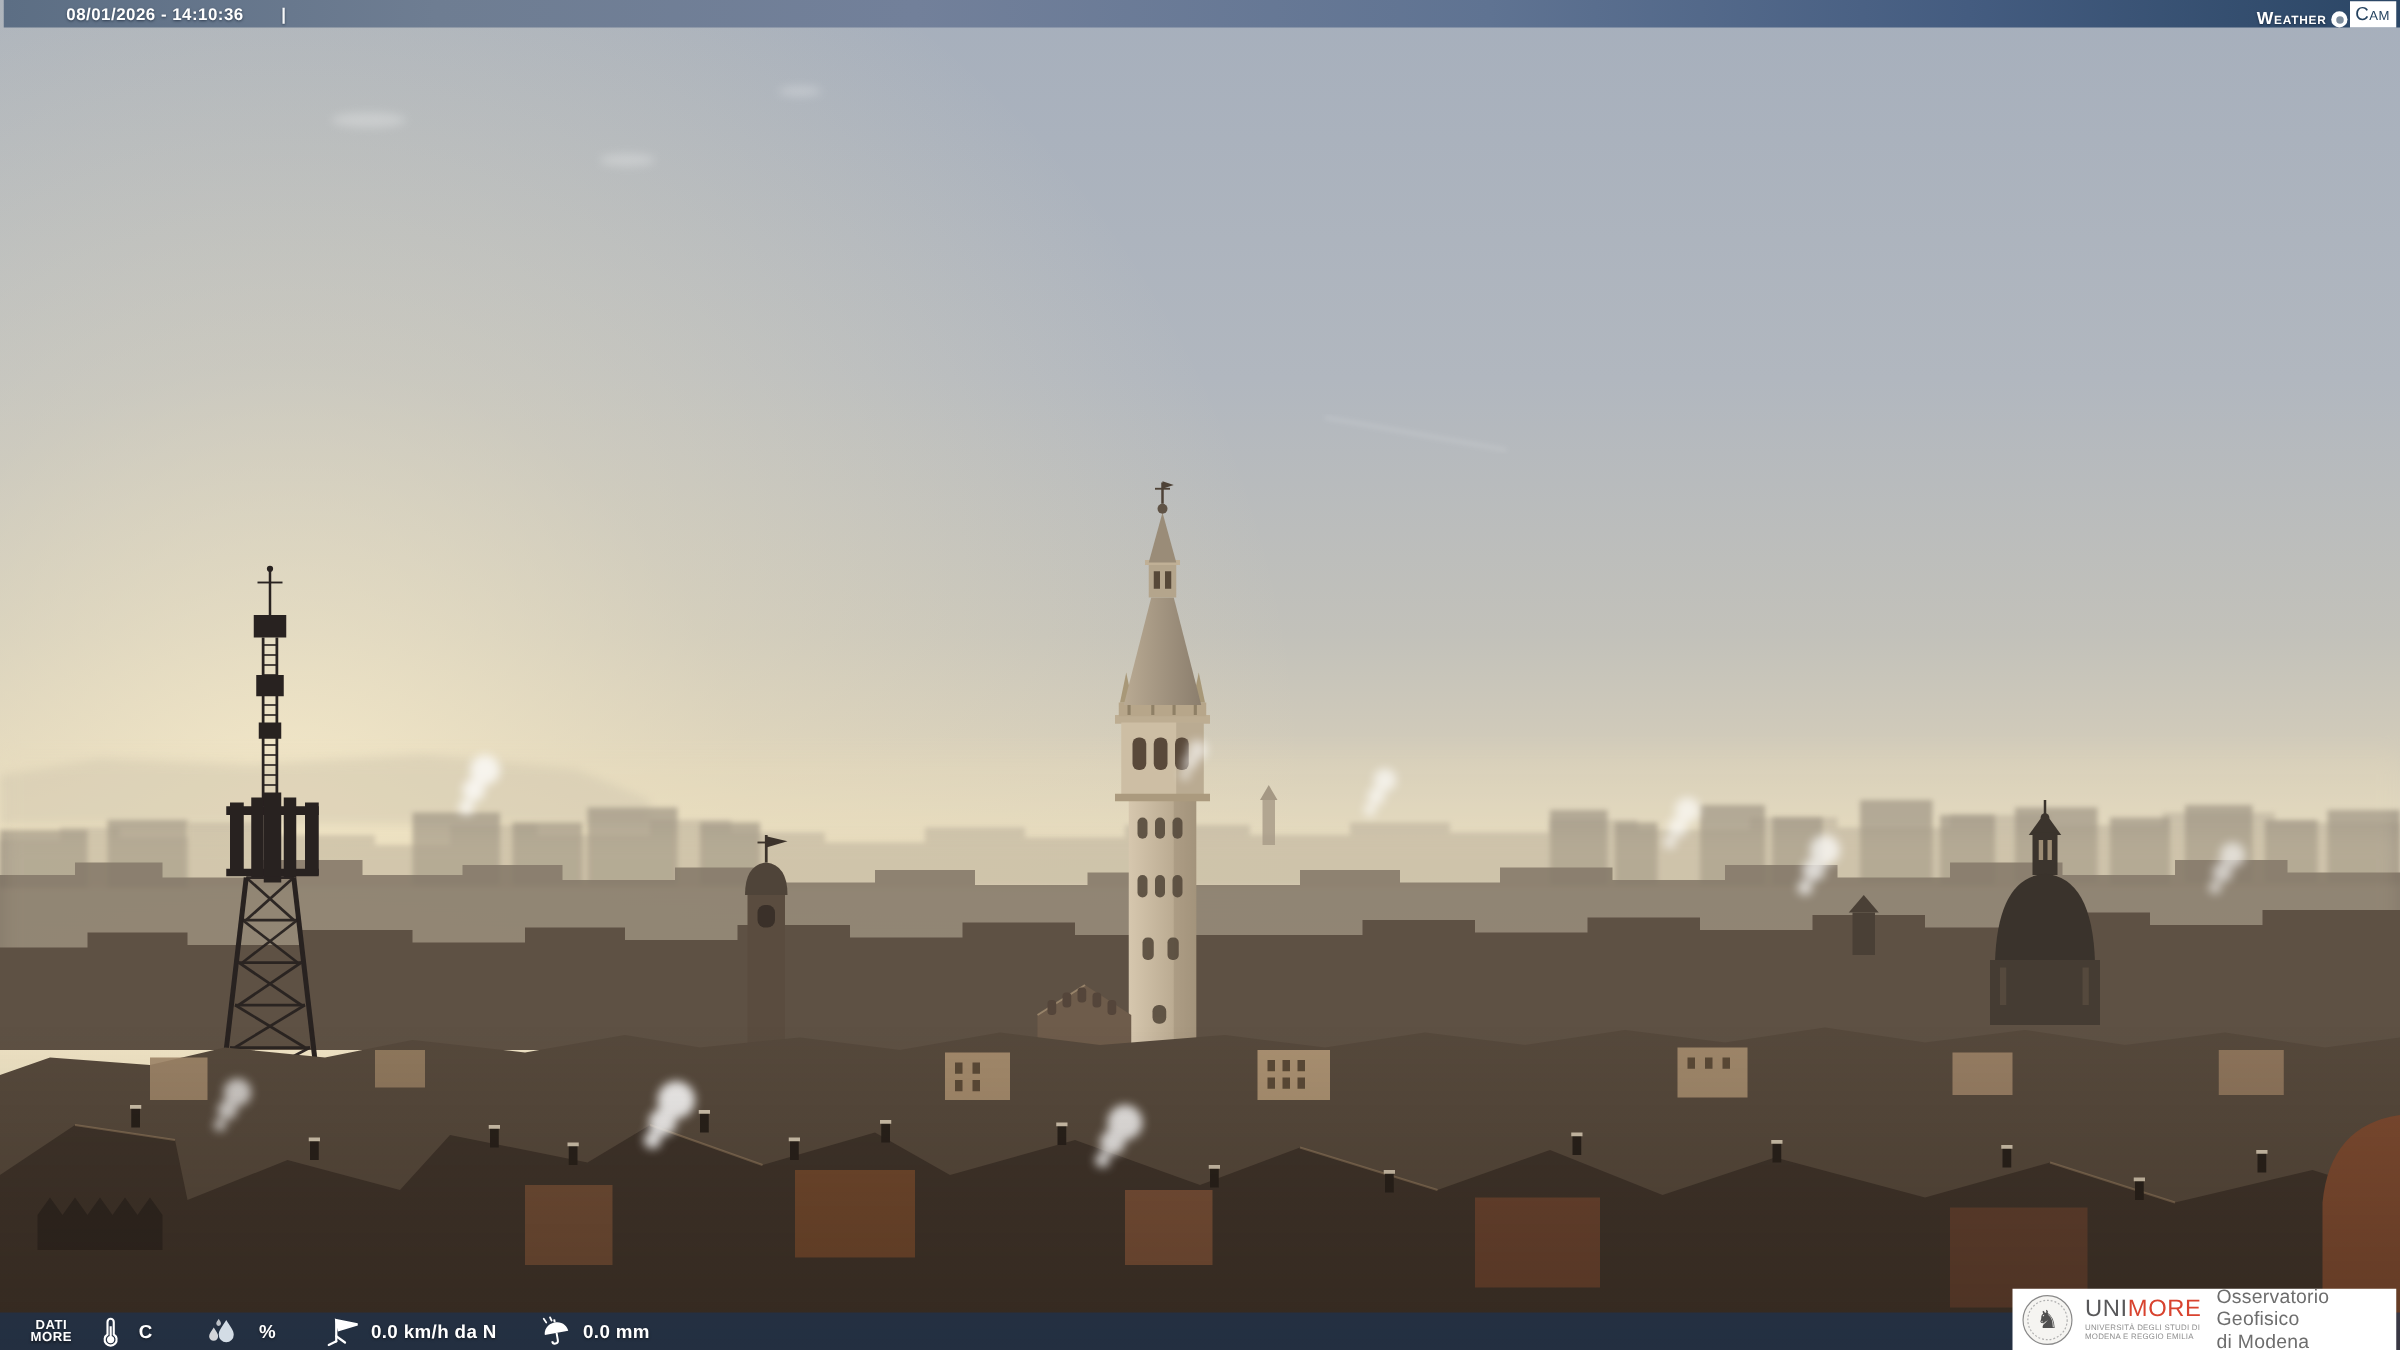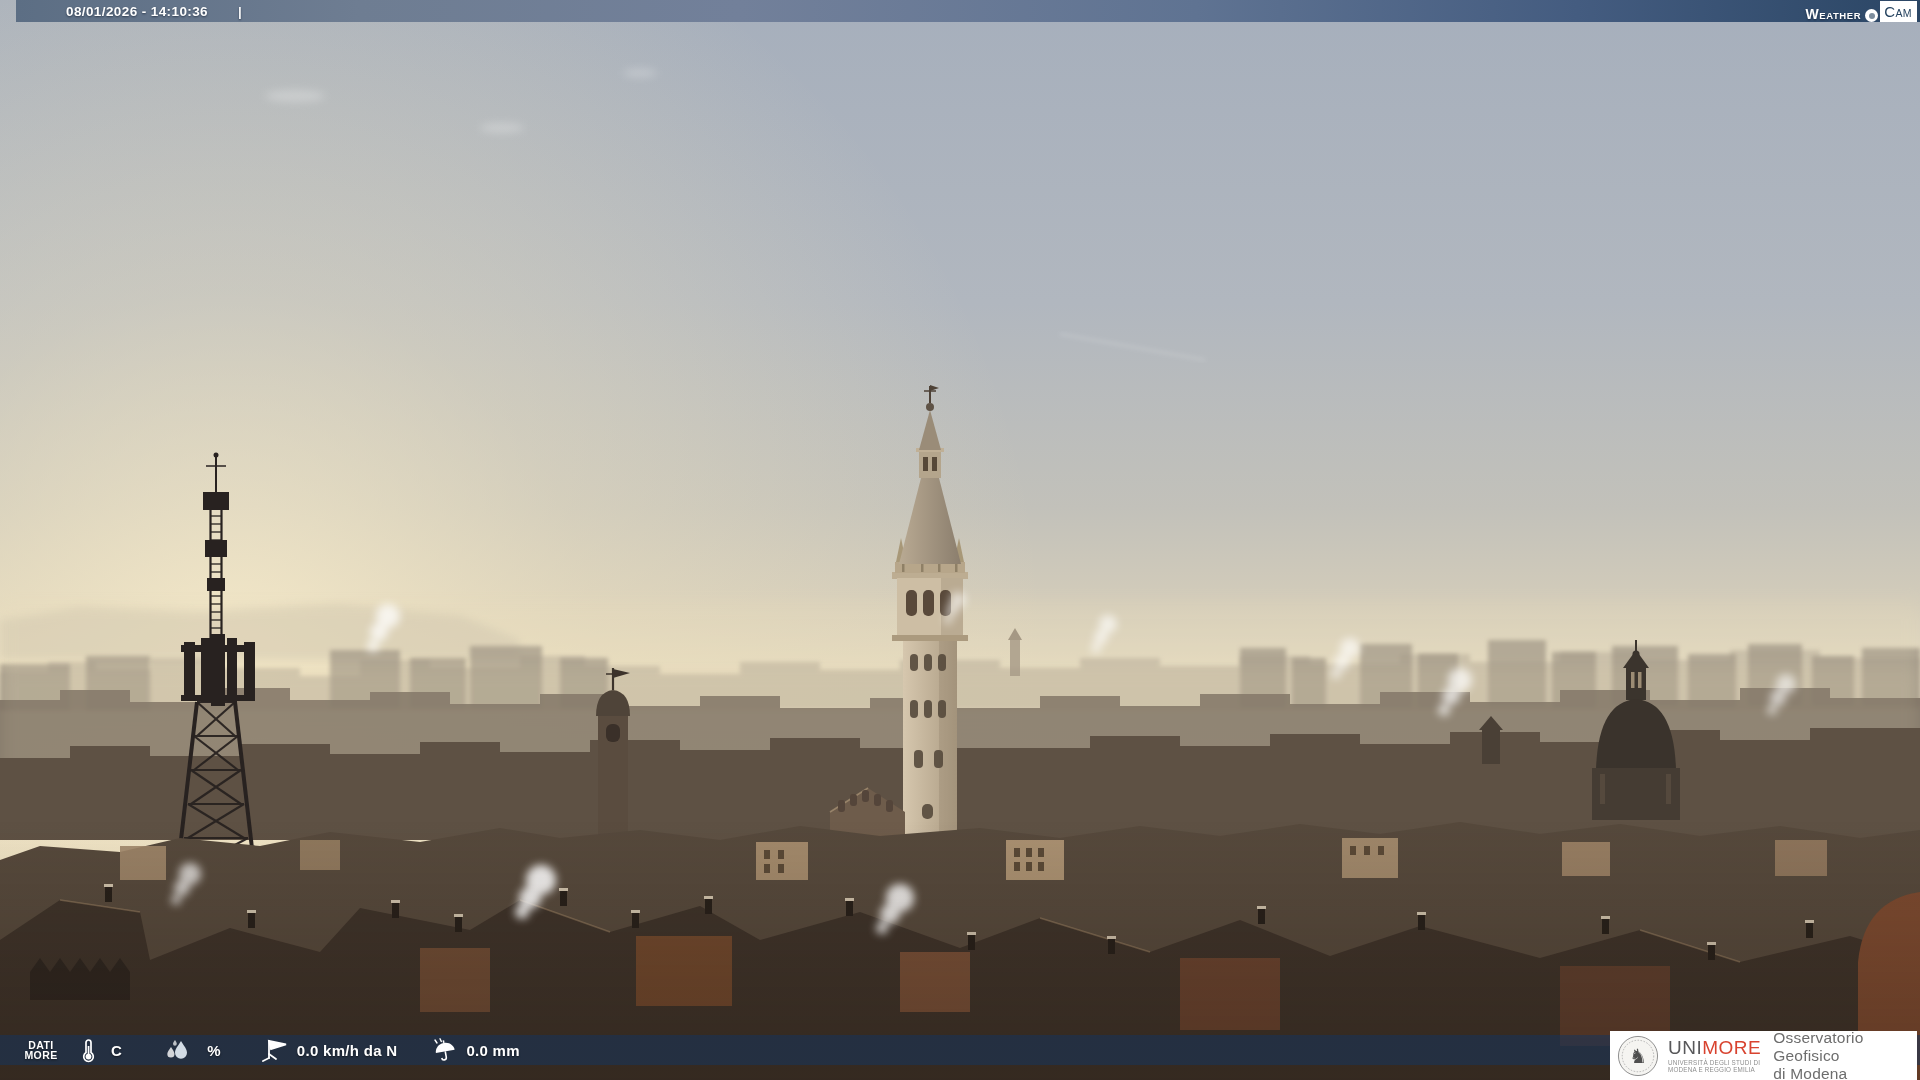--- a/index.html
+++ b/index.html
@@ -7,41 +7,41 @@
     --bottom-bar-overlay:rgba(22,52,92,0.55);
     --unimore-red:#d8432f; --weathercam-navy:#24425f; --text-white:#ffffff;
   }
   *{margin:0;padding:0;box-sizing:border-box}
   html,body{background:#000;font-family:"Liberation Sans",sans-serif}
   .stage{position:relative;width:1920px;height:1080px;overflow:hidden;background:#a6afbc}
   .scene-svg{position:absolute;inset:0;display:block}
 
   
   .top-bar{
-    position:absolute;top:0;left:16px;right:0;height:22px;z-index:10;
+    position:absolute;top:0;left:3px;right:0;height:22px;z-index:10;
     display:flex;align-items:center;
     background:linear-gradient(90deg,var(--top-bar-left) 0%,#6e7d92 18%,#72809a 38%,#5f7392 62%,#445c80 82%,var(--top-bar-right) 100%);
     color:var(--text-white);font-weight:700;font-size:13.5px;letter-spacing:.4px;
     text-shadow:0 1px 2px rgba(10,22,38,.6);white-space:nowrap;
   }
   .top-bar .ts{margin-left:50px}
   .top-bar .sep{margin-left:30px;opacity:.95}
   .top-bar .title{margin-left:30px}
   .wc-logo{margin-left:auto;margin-right:3px;display:flex;align-items:flex-end;height:100%}
   .wc-weather{display:inline-block;text-transform:uppercase;font-size:9.5px;letter-spacing:.6px;font-weight:700}
   .wc-weather::first-letter{font-size:14px}
   .wc-lens{position:relative;width:13px;height:13px;border-radius:50%;background:#fff;margin:0 2px 0 4px;flex:none}
   .wc-lens::after{content:"";position:absolute;left:3.5px;top:3.5px;width:6px;height:6px;border-radius:50%;background:#7d8d9d}
   .wc-cam{display:inline-block;background:#fff;color:var(--weathercam-navy);text-transform:uppercase;
           font-size:10.5px;font-weight:400;padding:2px 5px 2px 4px;letter-spacing:.4px;text-shadow:none}
   .wc-cam::first-letter{font-size:15px}
 
   
   .bottom-bar{
-    position:absolute;left:0;right:0;bottom:15px;height:30px;z-index:5;
+    position:absolute;left:0;right:0;bottom:0;height:30px;z-index:5;
     display:flex;align-items:center;background:var(--bottom-bar-overlay);
     color:var(--text-white);text-shadow:0 1px 2px rgba(0,0,0,.55);white-space:nowrap;
   }
   .dati{margin-left:12px;width:58px;text-align:center;font-size:10.5px;font-weight:700;line-height:10px;letter-spacing:.4px}
   .meteo-item{display:flex;align-items:center;gap:8px;font-size:15px;font-weight:700;letter-spacing:.3px}
   .meteo-item .icon{display:flex;align-items:center}
   .m-temp{margin-left:12px}
   .m-hum{margin-left:42px}
   .m-wind{margin-left:38px}
   .m-rain{margin-left:34px}

